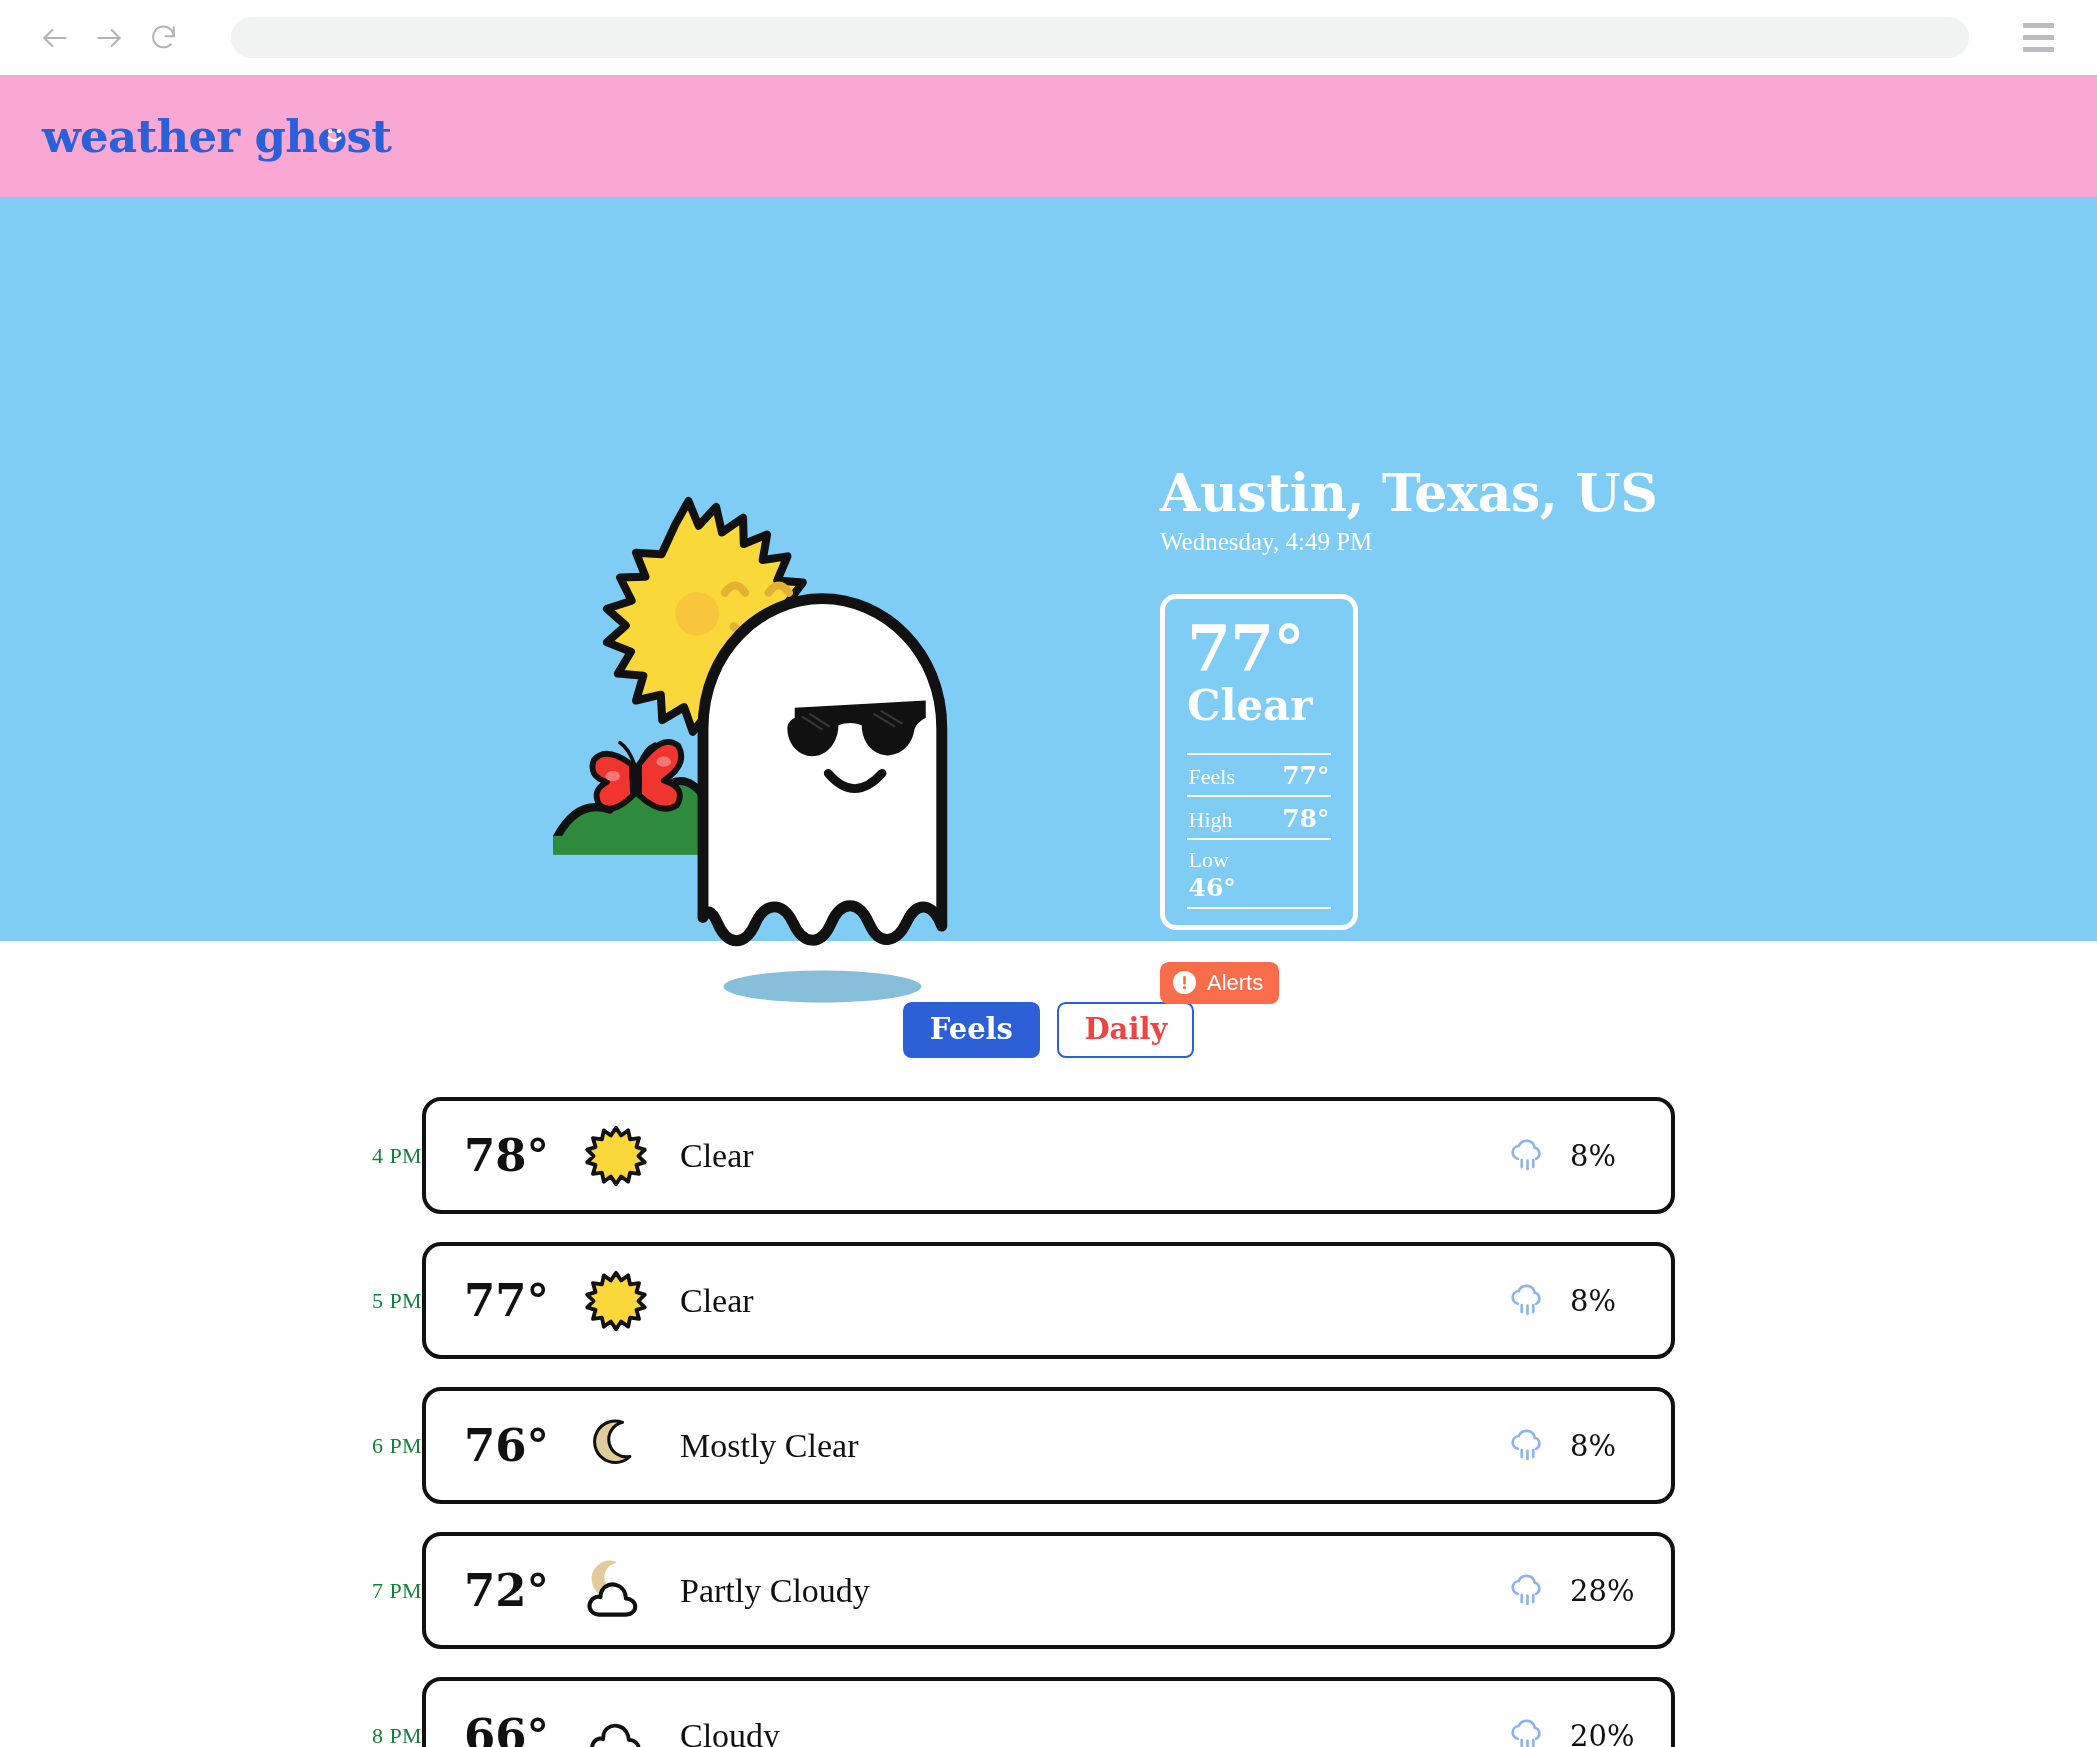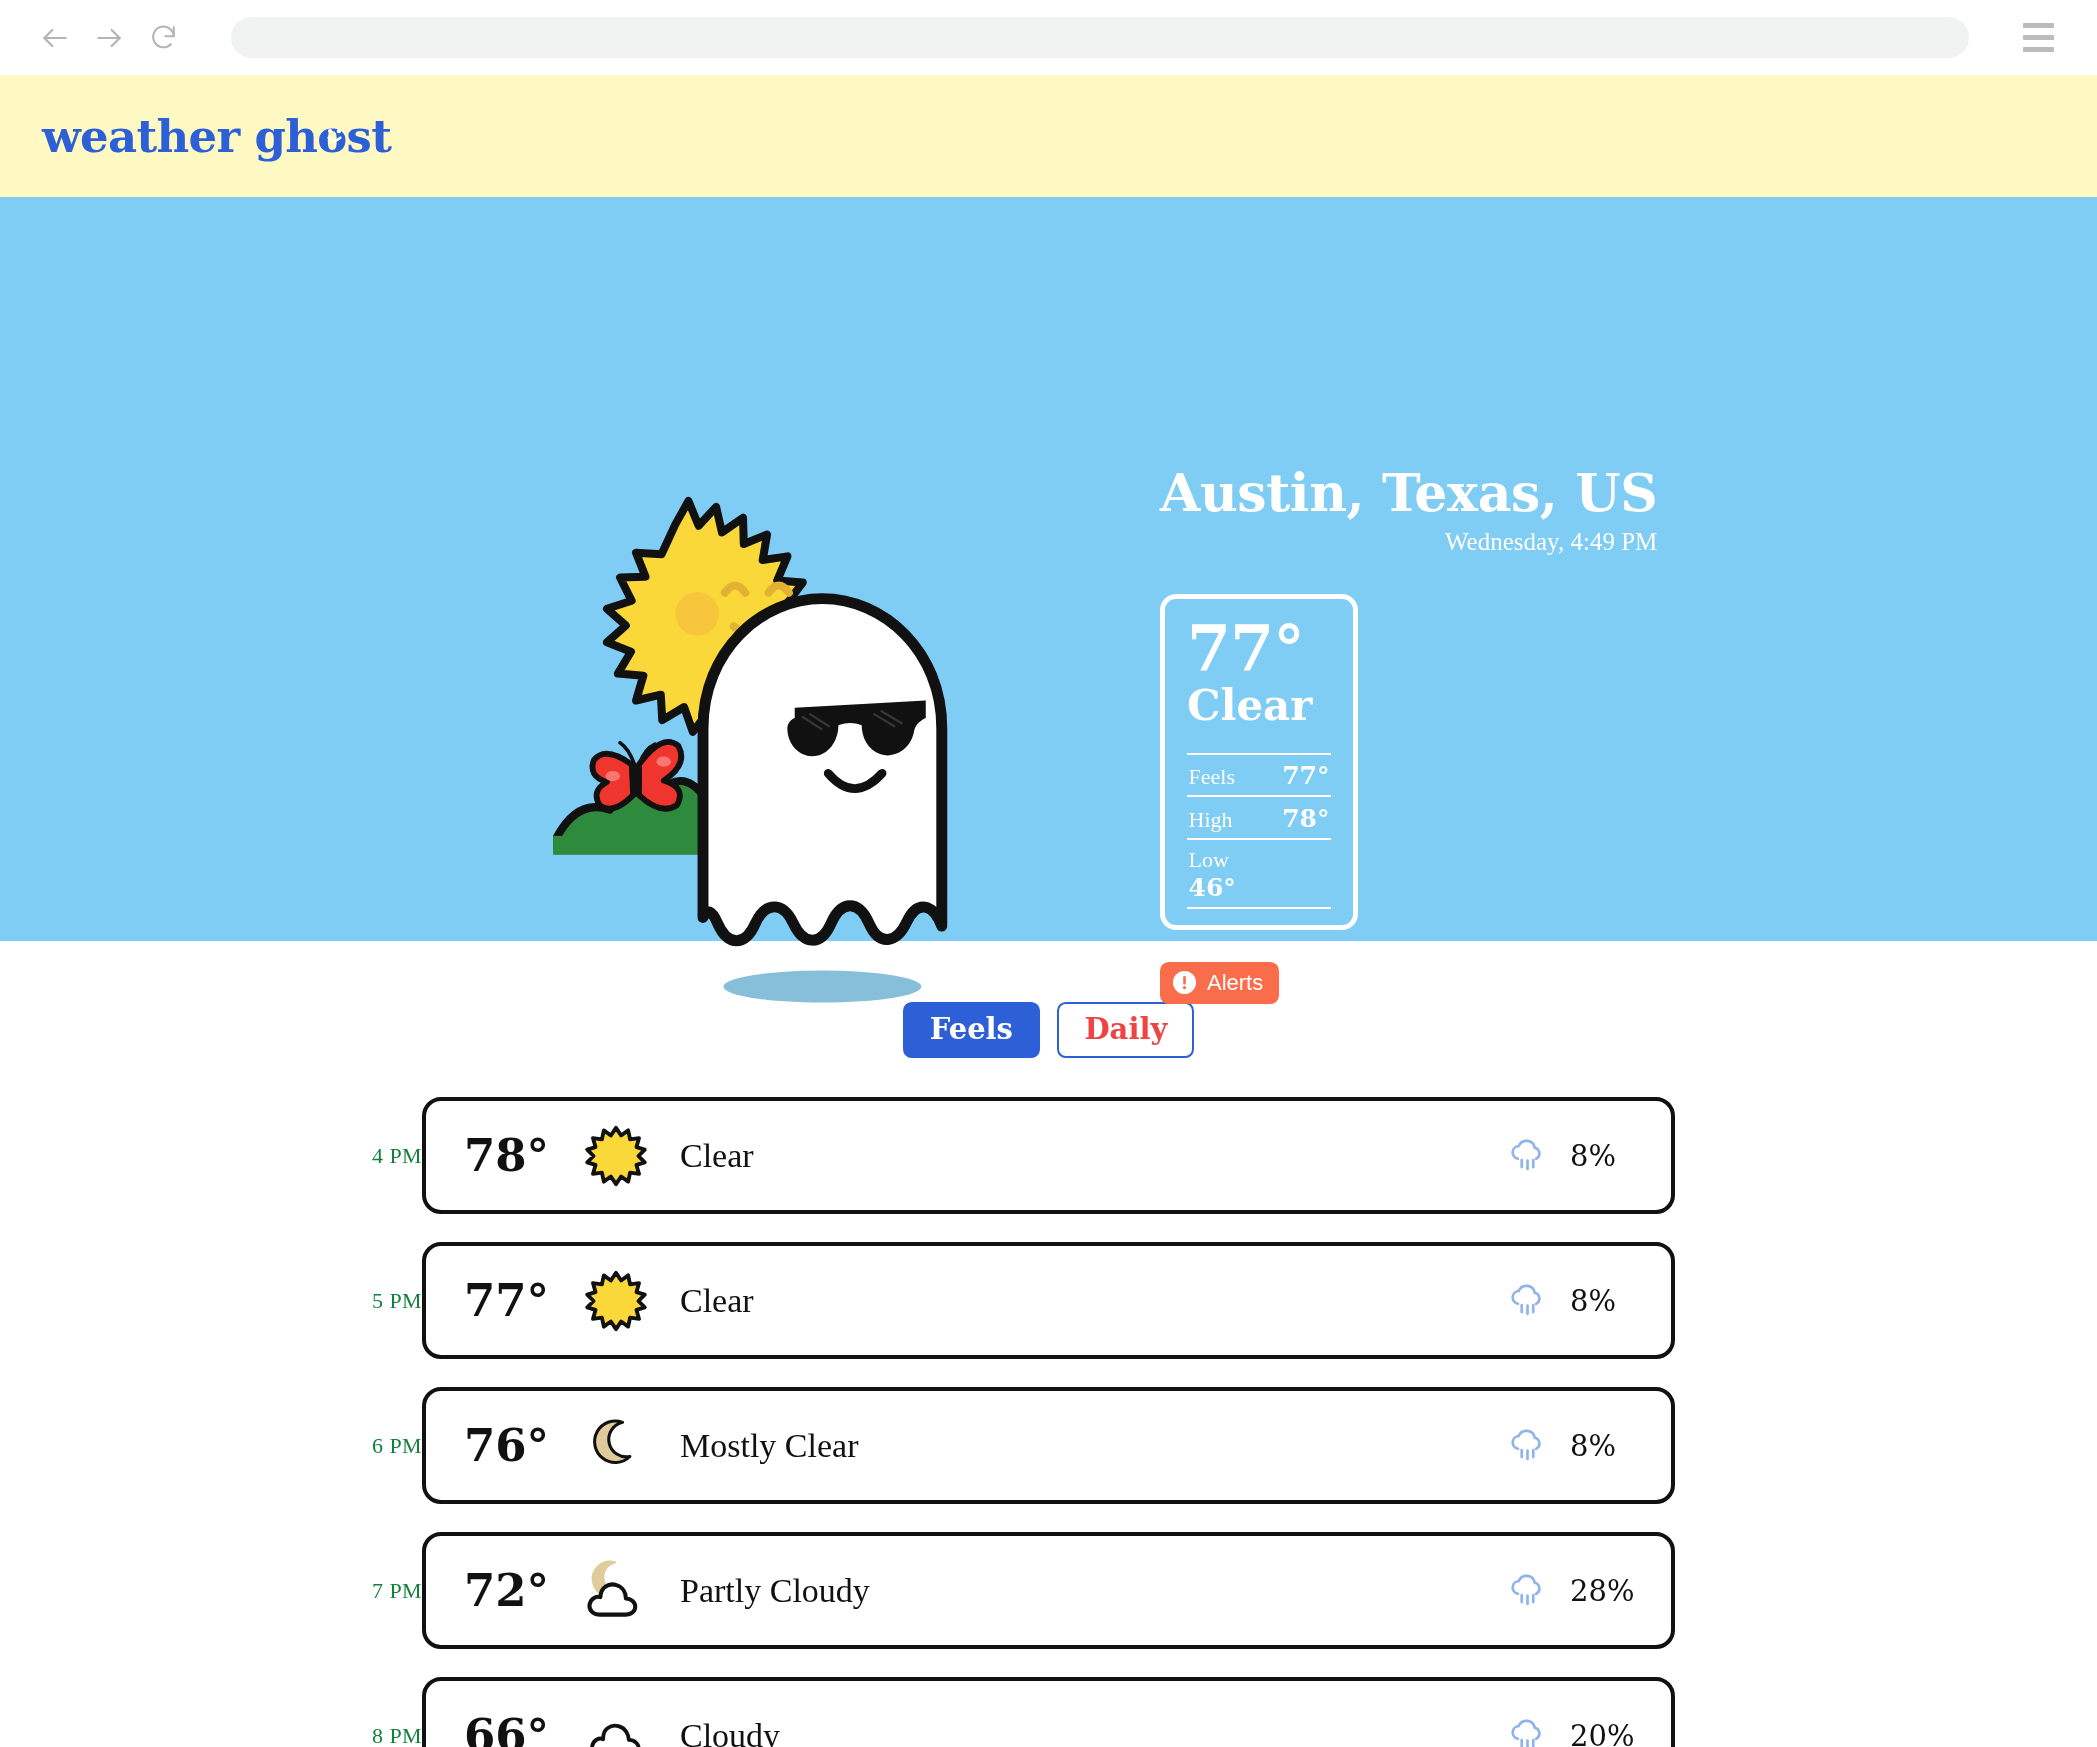--- a/index.html
+++ b/index.html
@@ -45,21 +45,21 @@
   .hamburger span {
     display: block;
     width: 31px; height: 5.1px;
     background: #bcbcc0;
     border-radius: 0.7px;
   }
 
   
   .app-header {
     height: 122px;
-    background: #fef9c3;
+    background: #f9a8d4;
     display: flex;
     align-items: center;
     justify-content: space-between;
     padding: 0 42px 0 42px;
   }
   .logo {
     display: flex;
     align-items: center;
     font-size: 0;
   }
@@ -144,21 +144,20 @@
     font-family: "DejaVu Serif", "Liberation Serif", serif;
     font-weight: 700;
     font-size: 52px;
     line-height: 1.05;
     letter-spacing: -0.4px;
   }
   .datetime {
     font-family: "Liberation Serif", serif;
     font-size: 25px;
     margin-top: 7.3px;
-    text-align: right;
   }
   .temp-card {
     margin-top: 38px;
     width: 198px;
     border: 5.8px solid #ffffff;
     border-radius: 16px;
     padding: 19px 22px 16px 22px;
   }
   .big-temp {
     font-family: "DejaVu Serif", "Liberation Serif", serif;

